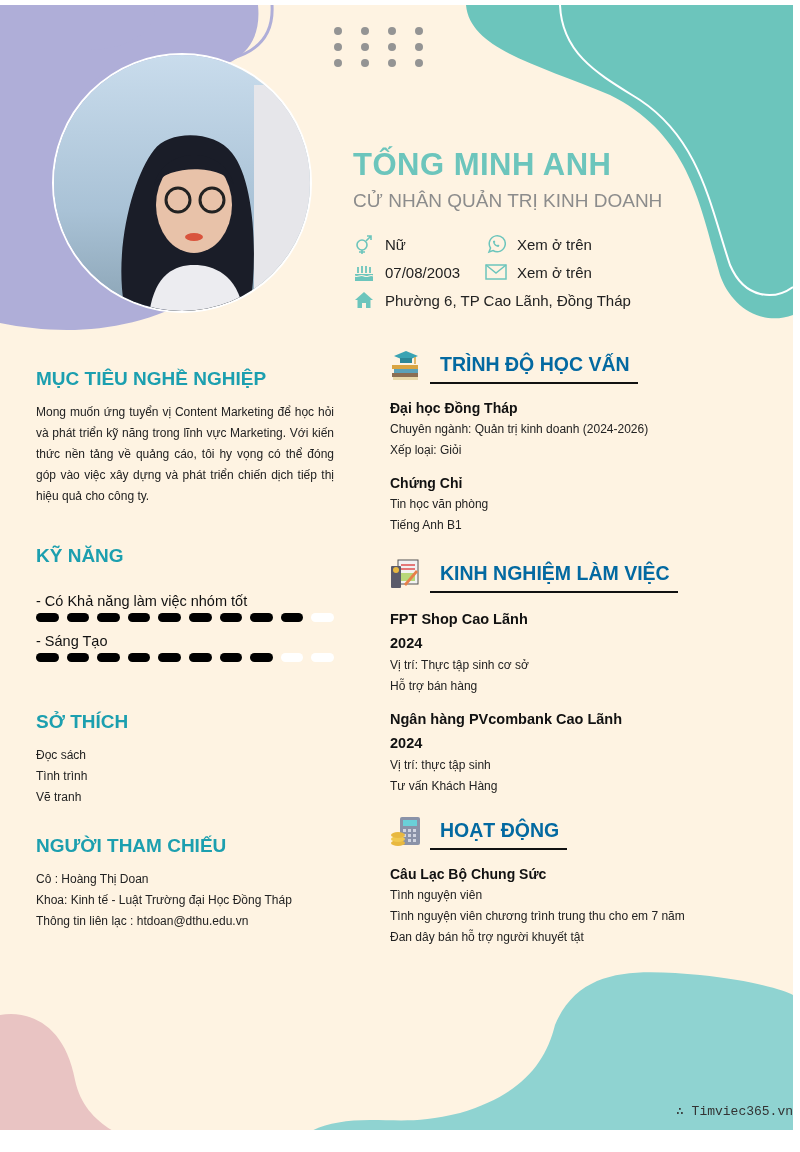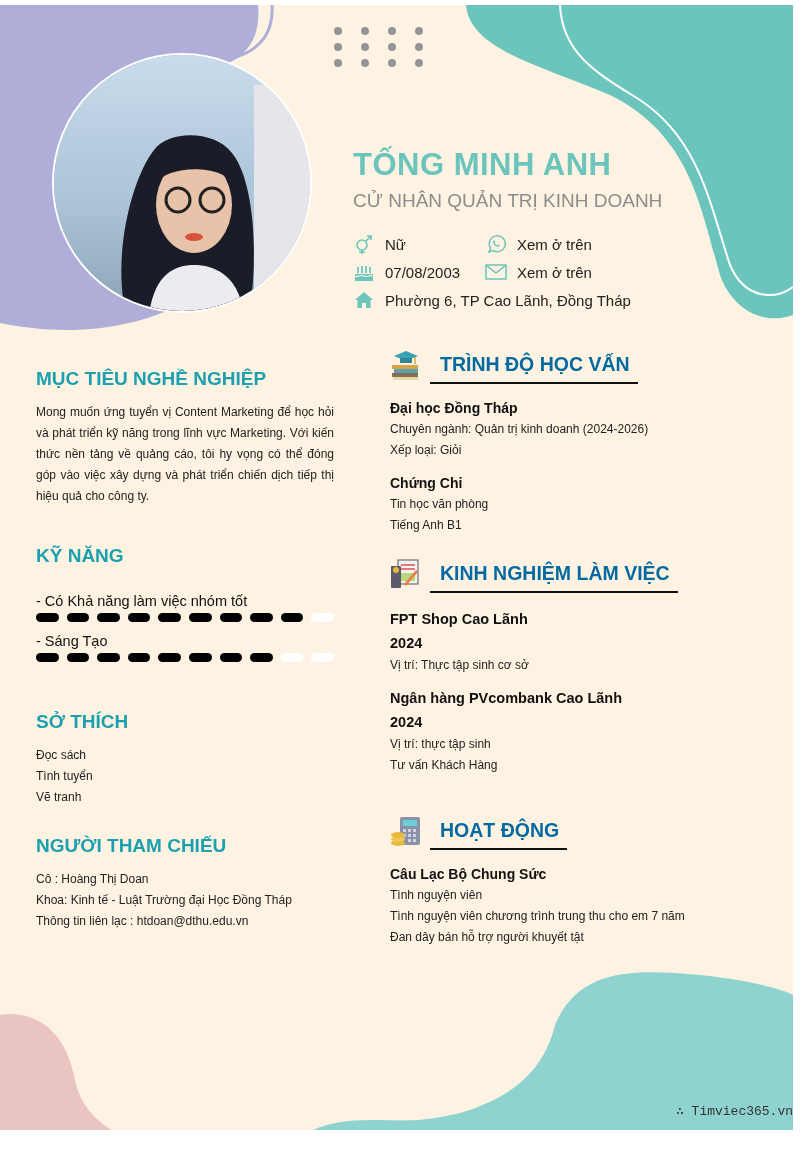--- a/index.html
+++ b/index.html
@@ -167,21 +167,21 @@
           <span class="dot empty"></span>
           <span class="dot empty"></span>
         </div>
     </div>
   </div>
 
   <div class="left-col" style="top:706px;">
     <h2 class="sec-h">SỞ THÍCH</h2>
     <div style="margin-top:12px;">
       <p class="txt">Đọc sách</p>
-      <p class="txt">Tình tuyển</p>
+      <p class="txt">Tình trình</p>
       <p class="txt">Vẽ tranh</p>
     </div>
   </div>
 
   <div class="left-col" style="top:830px;">
     <h2 class="sec-h">NGƯỜI THAM CHIẾU</h2>
     <div style="margin-top:12px;">
       <p class="txt">Cô : Hoàng Thị Doan</p>
       <p class="txt justify" style="text-align-last:left;">Khoa: Kinh tế - Luật Trường đại Học Đồng Tháp</p>
       <p class="txt">Thông tin liên lạc : htdoan@dthu.edu.vn</p>
@@ -224,20 +224,21 @@
             <circle cx="6" cy="12" r="3" fill="#e8b840"></circle>
             <path d="M14,26 L26,12 L28,14 L16,28 Z" fill="#e8804a"></path>
           </svg>
       </span>
       <span class="rhtitle">KINH NGHIỆM LÀM VIỆC</span>
     </div>
     <div style="margin-top:14px;">
       <p class="b2">FPT Shop Cao Lãnh</p>
       <p class="b2">2024</p>
       <p class="txt">Vị trí: Thực tập sinh cơ sở</p>
+      <p class="txt">Hỗ trợ bán hàng</p>
     </div>
     <div style="margin-top:10px;">
       <p class="b2">Ngân hàng PVcombank Cao Lãnh</p>
       <p class="b2">2024</p>
       <p class="txt">Vị trí: thực tập sinh</p>
       <p class="txt">Tư vấn Khách Hàng</p>
     </div>
   </div>
 
   <div class="right-col" style="top:810px;">

